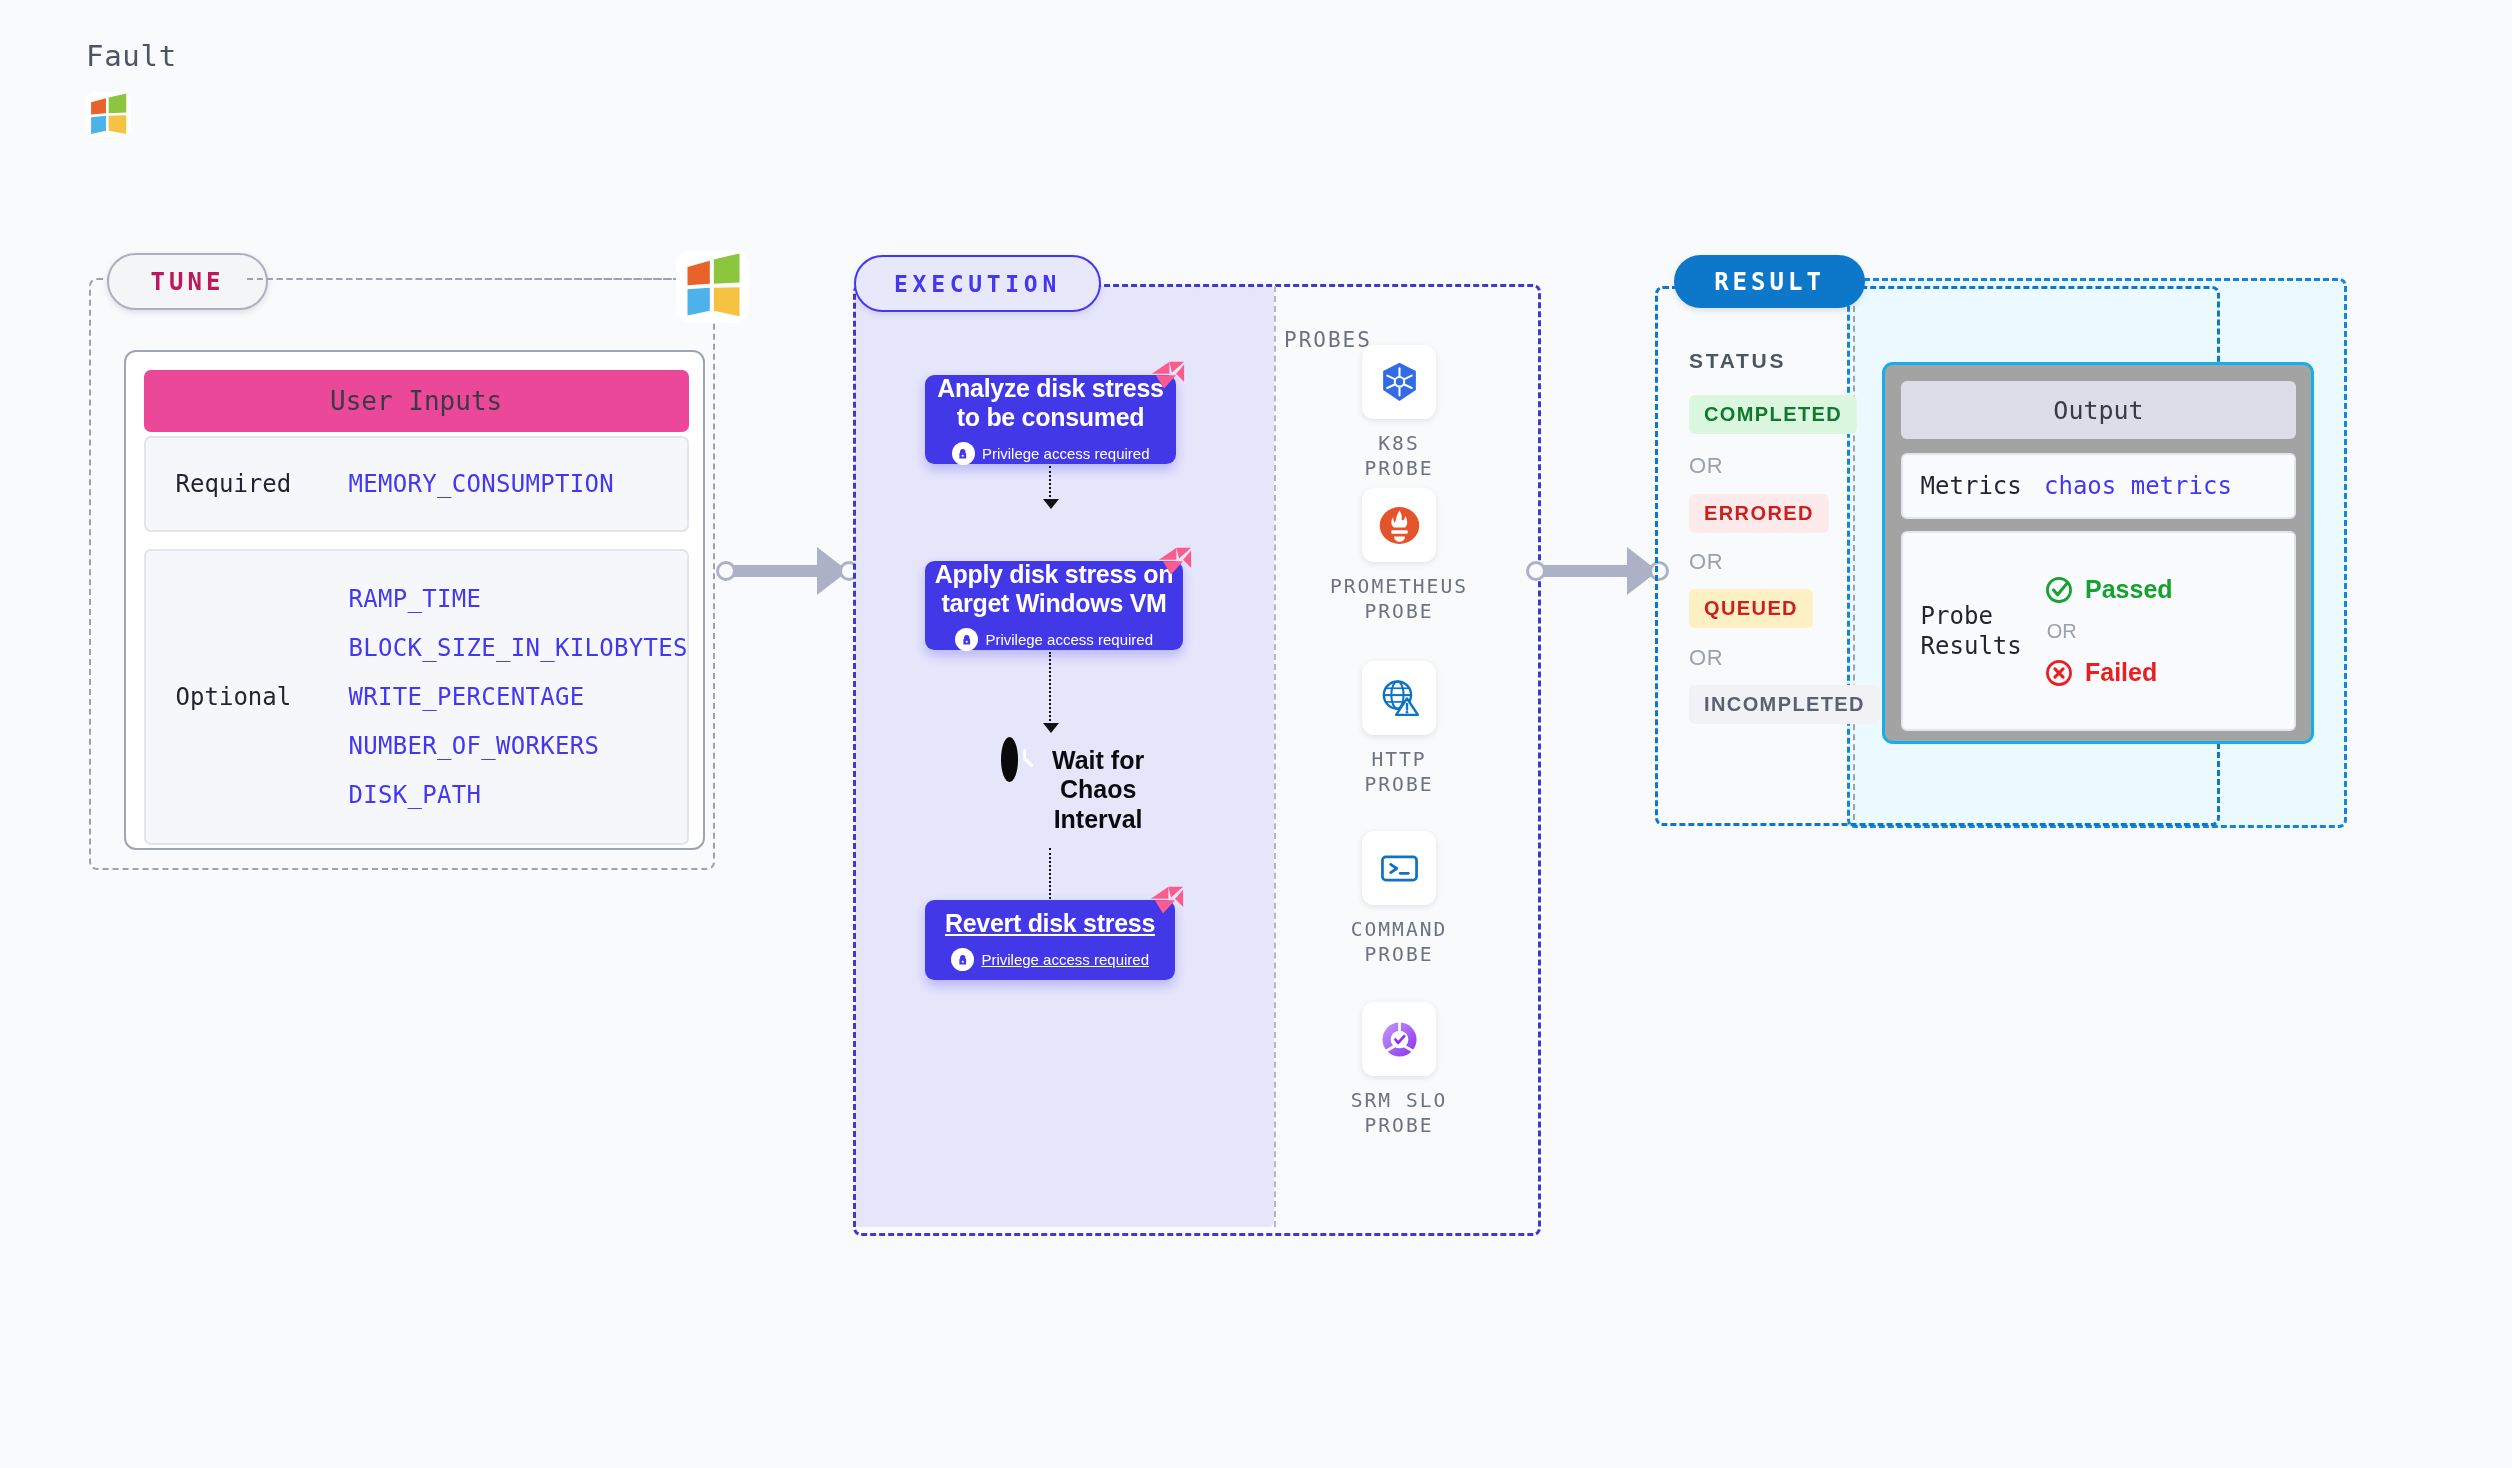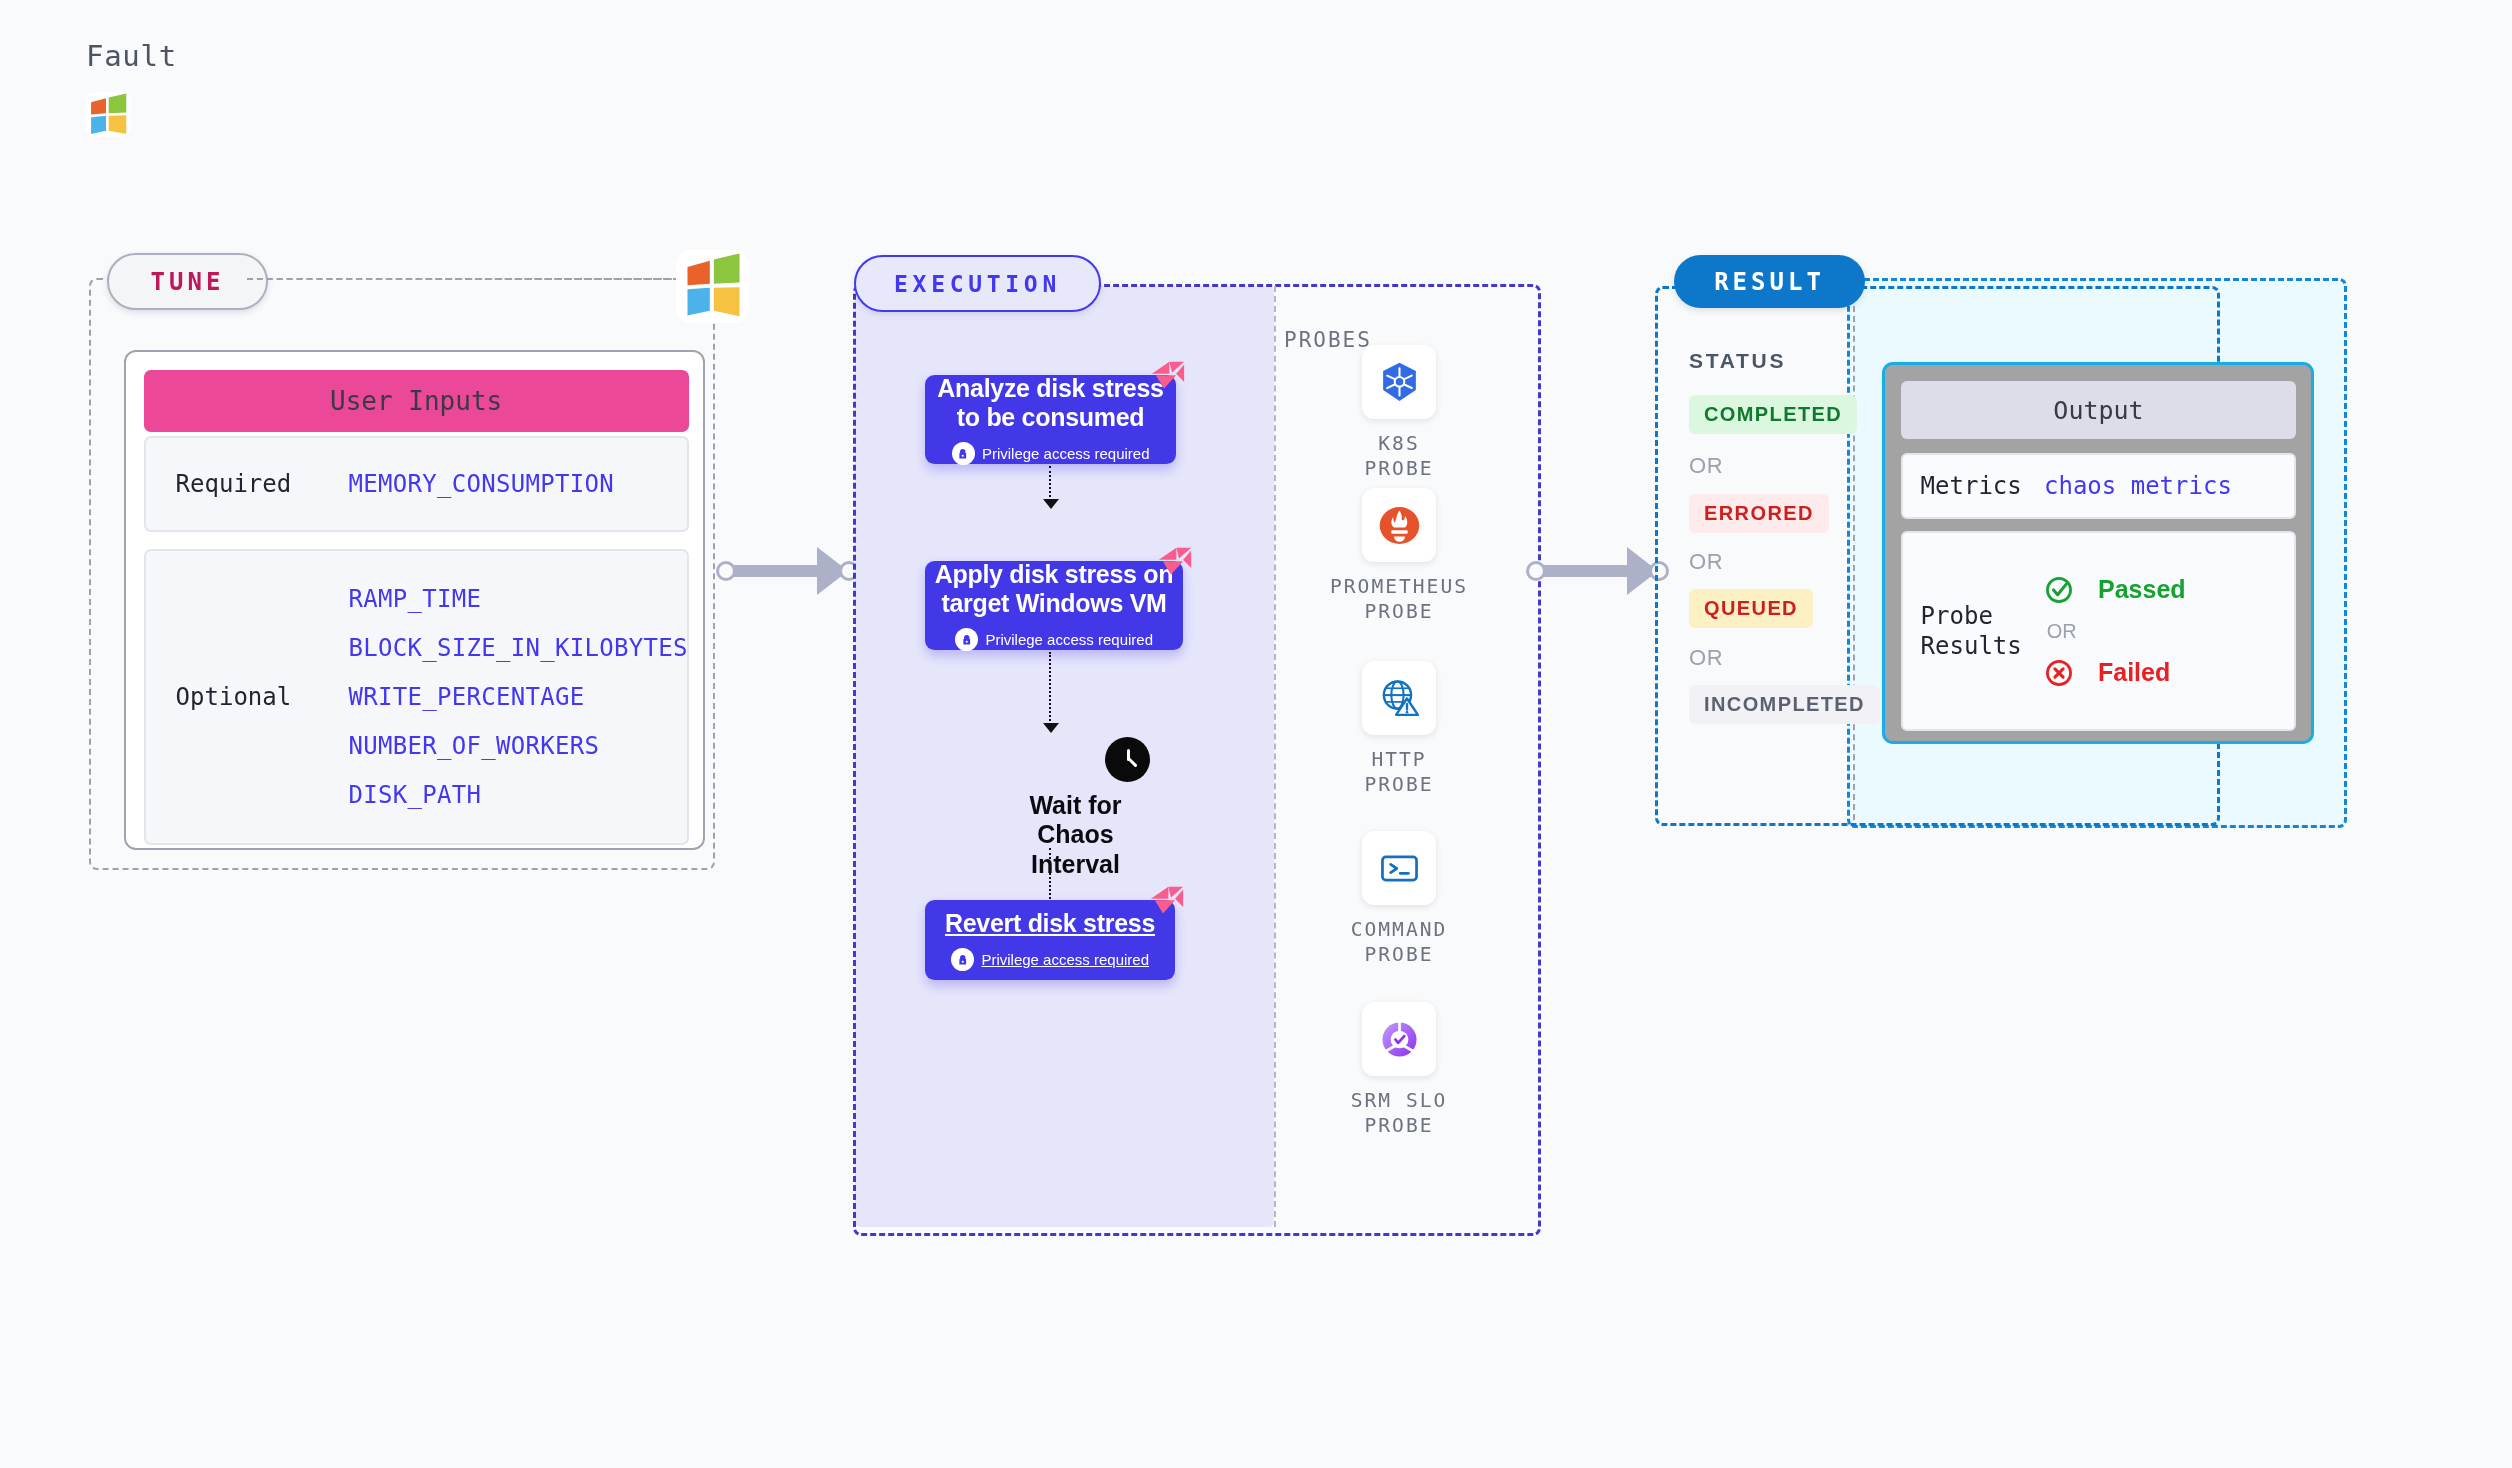--- a/index.html
+++ b/index.html
@@ -97,21 +97,21 @@
   }
   .litmus{position:absolute;right:-10.8px;top:-16px;width:38px;height:35px;}
 
   .arrowline{position:absolute;border-left:2.7px dotted #111111;}
   .arrowhead{
     position:absolute;width:0;height:0;
     border-left:8px solid transparent;border-right:8px solid transparent;
     border-top:10.8px solid #111111;
   }
 
-  #waitnode{position:absolute;left:1001px;top:737px;width:149px;display:flex;flex-direction:column;align-items:flex-end;}
+  #waitnode{position:absolute;left:1001px;top:737px;width:149px;display:flex;flex-direction:row;align-items:flex-start;gap:28px;}
   #clock{width:45px;height:45px;border-radius:50%;background:#0a0a0a;position:relative;}
   #clock .hand-h{position:absolute;left:21.6px;top:11.5px;width:3.4px;height:12px;background:#fff;border-radius:2px;}
   #clock .hand-m{position:absolute;left:22px;top:22px;width:3.4px;height:11.5px;background:#fff;border-radius:2px;transform:rotate(-45deg);transform-origin:top left;}
   #waitnode .wt{margin-top:8.8px;font-size:25px;font-weight:bold;color:#0b0b0f;text-align:center;line-height:1.18;}
 
   
   .probe{position:absolute;width:122px;display:flex;flex-direction:column;align-items:center;}
   .probe .tile{
     width:74px;height:74px;background:#ffffff;border-radius:12px;
     box-shadow:0 2px 6px rgba(20,20,50,.10);
@@ -157,21 +157,21 @@
     background:#fafbfe;border:2px solid #e3e5ec;border-radius:6px;box-sizing:border-box;
     display:flex;align-items:center;
   }
   #metrics-block{top:88px;height:66px;}
   #probe-res-block{top:166px;height:200px;}
   .out-label{
     width:141px;flex:none;padding-left:17.6px;box-sizing:border-box;
     font-family:"DejaVu Sans Mono","Liberation Mono",monospace;font-size:24px;color:#1f2430;line-height:1.25;
   }
   .out-val-mono{font-family:"DejaVu Sans Mono","Liberation Mono",monospace;font-size:24px;color:#4338f0;}
-  .res-row{display:flex;align-items:center;gap:24px;font-size:25px;font-weight:bold;}
+  .res-row{display:flex;align-items:center;gap:11px;font-size:25px;font-weight:bold;}
 
   
   .conn{position:absolute;height:47px;}
   .conn .bar{position:absolute;top:17.6px;left:9.5px;height:12px;background:#adb1c7;}
   .conn .dot{position:absolute;top:13.5px;width:20px;height:20px;border-radius:50%;
     background:#f9fafb;border:3.4px solid #adb1c7;box-sizing:border-box;}
   .conn .head{position:absolute;top:0;width:0;height:0;
     border-top:24px solid transparent;border-bottom:24px solid transparent;border-left:31px solid #adb1c7;}
 </style>
 </head>

